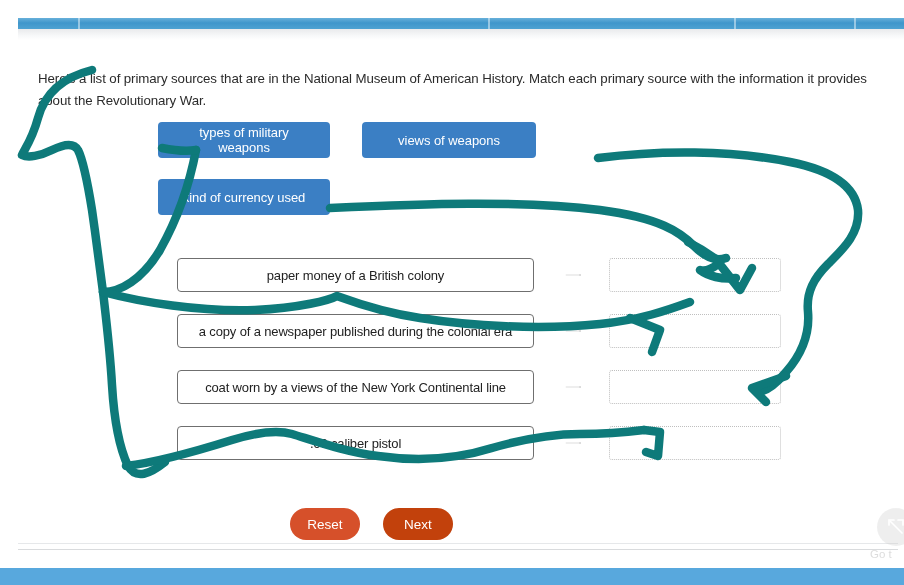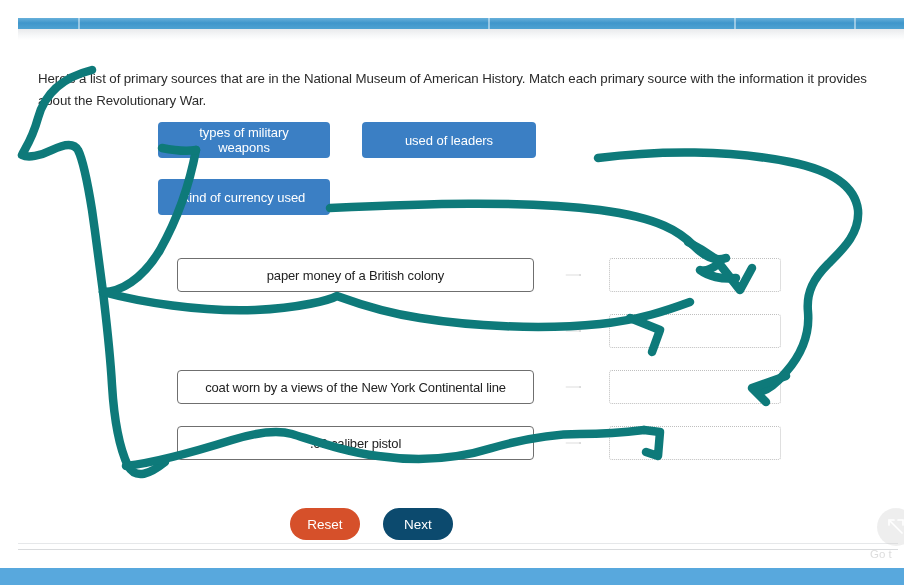--- a/index.html
+++ b/index.html
@@ -150,21 +150,21 @@
     border-radius: 16px;
     color: #ffffff;
     font-size: 13.5px;
     font-family: "Liberation Sans", sans-serif;
     cursor: pointer;
     display: flex;
     align-items: center;
     justify-content: center;
   }
   #btn-reset { background: #d6502a; }
-  #btn-next  { background: #0c4a6e; }
+  #btn-next  { background: #c2410c; }
 
   
   #watermark {
     position: absolute;
     left: 866px; top: 508px;
     width: 60px;
     text-align: center;
     opacity: .30;
     pointer-events: none;
   }
@@ -214,40 +214,43 @@
     <div class="bar-seg" style="left:836px"></div>
   </div>
   <div id="top-shadow-strip"></div>
 
   <p id="instruction">Here's a list of primary sources that are in the National Museum of American History. Match each primary source with the information it provides about the Revolutionary War.</p>
 
   <div class="option-pill" id="opt-0">
     <span>types of military weapons</span>
   </div>
   <div class="option-pill" id="opt-1">
-    <span>used of leaders</span>
+    <span>views of weapons</span>
   </div>
   <div class="option-pill" id="opt-3">
     <span>kind of currency used</span>
   </div>
 
   <div class="match-row" id="row-0">
     <div class="prompt-box">
       <span>paper money of a British colony</span>
     </div>
     <svg class="connector-arrow" viewBox="0 0 66 8">
       <path d="M0 4 H58" stroke="#8a8a8a" stroke-width="1.2" fill="none"></path>
       <path d="M54 0.5 L61 4 L54 7.5" stroke="#8a8a8a" stroke-width="1.2" fill="none"></path>
     </svg>
     <div class="drop-box">
       <span></span>
     </div>
   </div>
 
   <div class="match-row" id="row-1">
+    <div class="prompt-box">
+      <span>a copy of a newspaper published during the colonial era</span>
+    </div>
     <svg class="connector-arrow" viewBox="0 0 66 8">
       <path d="M0 4 H58" stroke="#8a8a8a" stroke-width="1.2" fill="none"></path>
       <path d="M54 0.5 L61 4 L54 7.5" stroke="#8a8a8a" stroke-width="1.2" fill="none"></path>
     </svg>
     <div class="drop-box">
       <span></span>
     </div>
   </div>
 
   <div class="match-row" id="row-2">

